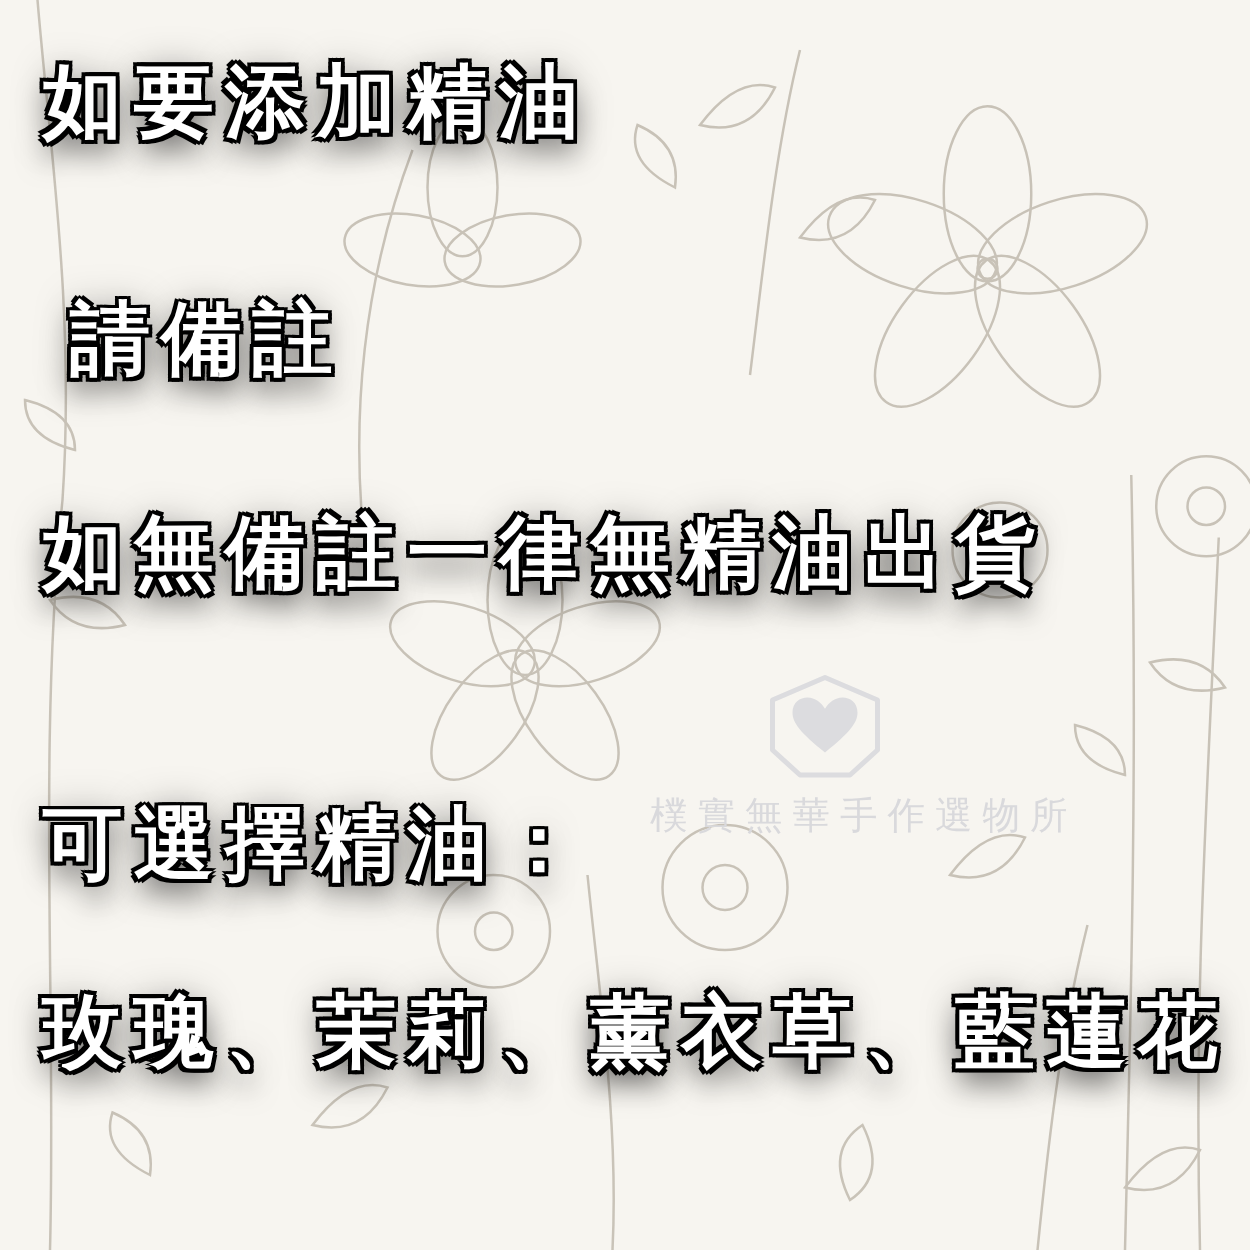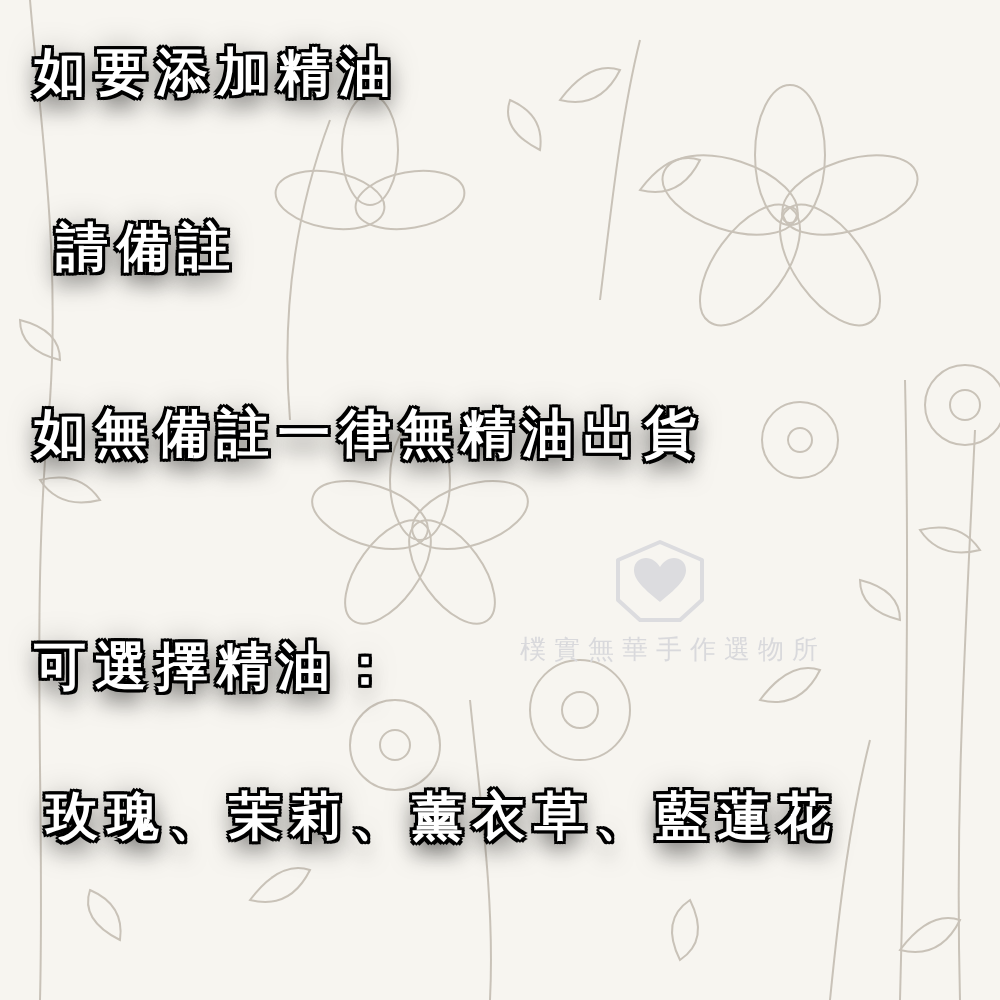--- a/index.html
+++ b/index.html
@@ -1,29 +1,29 @@
 <!DOCTYPE html>
 <html><head>
 <meta charset="utf-8">
 <style>
   html, body { margin:0; padding:0; }
   body { width:1000px; height:1000px; overflow:hidden; background:#f7f5f0; position:relative; font-family:"DejaVu Sans", sans-serif; }
   .bg { position:absolute; inset:0; }
   .line {
     position:absolute; left:34px;
-    font-size:52px; font-weight:bold; letter-spacing:9px;
+    font-size:64px; font-weight:bold; letter-spacing:9px;
     color:#ffffff; white-space:nowrap;
     -webkit-text-stroke: 0px;
     text-shadow:
       -3px -3px 0 #000, 3px -3px 0 #000, -3px 3px 0 #000, 3px 3px 0 #000,
       0 -3px 0 #000, 0 3px 0 #000, -3px 0 0 #000, 3px 0 0 #000,
       0 14px 22px rgba(0,0,0,0.55), 0 0 30px rgba(0,0,0,0.35);
   }
   .wm { position:absolute; left:610px; top:538px; width:100px; height:86px; }
-  .wm-text { position:absolute; left:520px; top:632px; font-family:"DejaVu Serif", serif; font-size:26px; letter-spacing:8px; color:#d9d9dc; white-space:nowrap; }
+  .wm-text { position:absolute; left:520px; top:632px; font-family:"DejaVu Serif", serif; font-size:30px; letter-spacing:8px; color:#d9d9dc; white-space:nowrap; }
 </style>
 </head>
 <body>
 
 <svg class="bg" width="1000" height="1000" viewBox="0 0 1000 1000">
   <g fill="none" stroke="#bdb6aa" stroke-width="2" opacity="0.8">
 
     <path d="M40 1000 C45 800 30 600 50 400 C60 250 40 120 30 0"></path>
     <path d="M290 420 C280 300 300 200 330 120"></path>
     <path d="M600 300 C610 220 620 120 640 40"></path>
@@ -87,16 +87,16 @@
   </g>
 </svg>
 
 <svg class="wm" viewBox="0 0 100 86">
   <path d="M50 4 L92 22 L92 62 L70 82 L30 82 L8 62 L8 22 Z" fill="none" stroke="#dcdcdf" stroke-width="4" stroke-linejoin="round"></path>
   <path d="M50 64 C30 48 24 40 24 32 C24 24 30 20 36 20 C42 20 47 24 50 29 C53 24 58 20 64 20 C70 20 76 24 76 32 C76 40 70 48 50 64 Z" fill="#dcdcdf"></path>
 </svg>
 <div class="wm-text">樸實無華手作選物所</div>
 
 <div class="line" style="top:38px;">如要添加精油</div>
-<div class="line" style="top:213px;padding-left:22px;">請備註</div>
+<div class="line" style="top:228px;padding-left:22px;">請備註</div>
 <div class="line" style="top:399px;">如無備註一律無精油出貨</div>
 <div class="line" style="top:600px;margin-top:32px;">可選擇精油：</div>
-<div class="line" style="top:782px;margin-left:12px;">玫瑰、茉莉、薰衣草、藍蓮花</div>
+<div class="line" style="top:782px;">玫瑰、茉莉、薰衣草、藍蓮花</div>
 
 </body></html>

